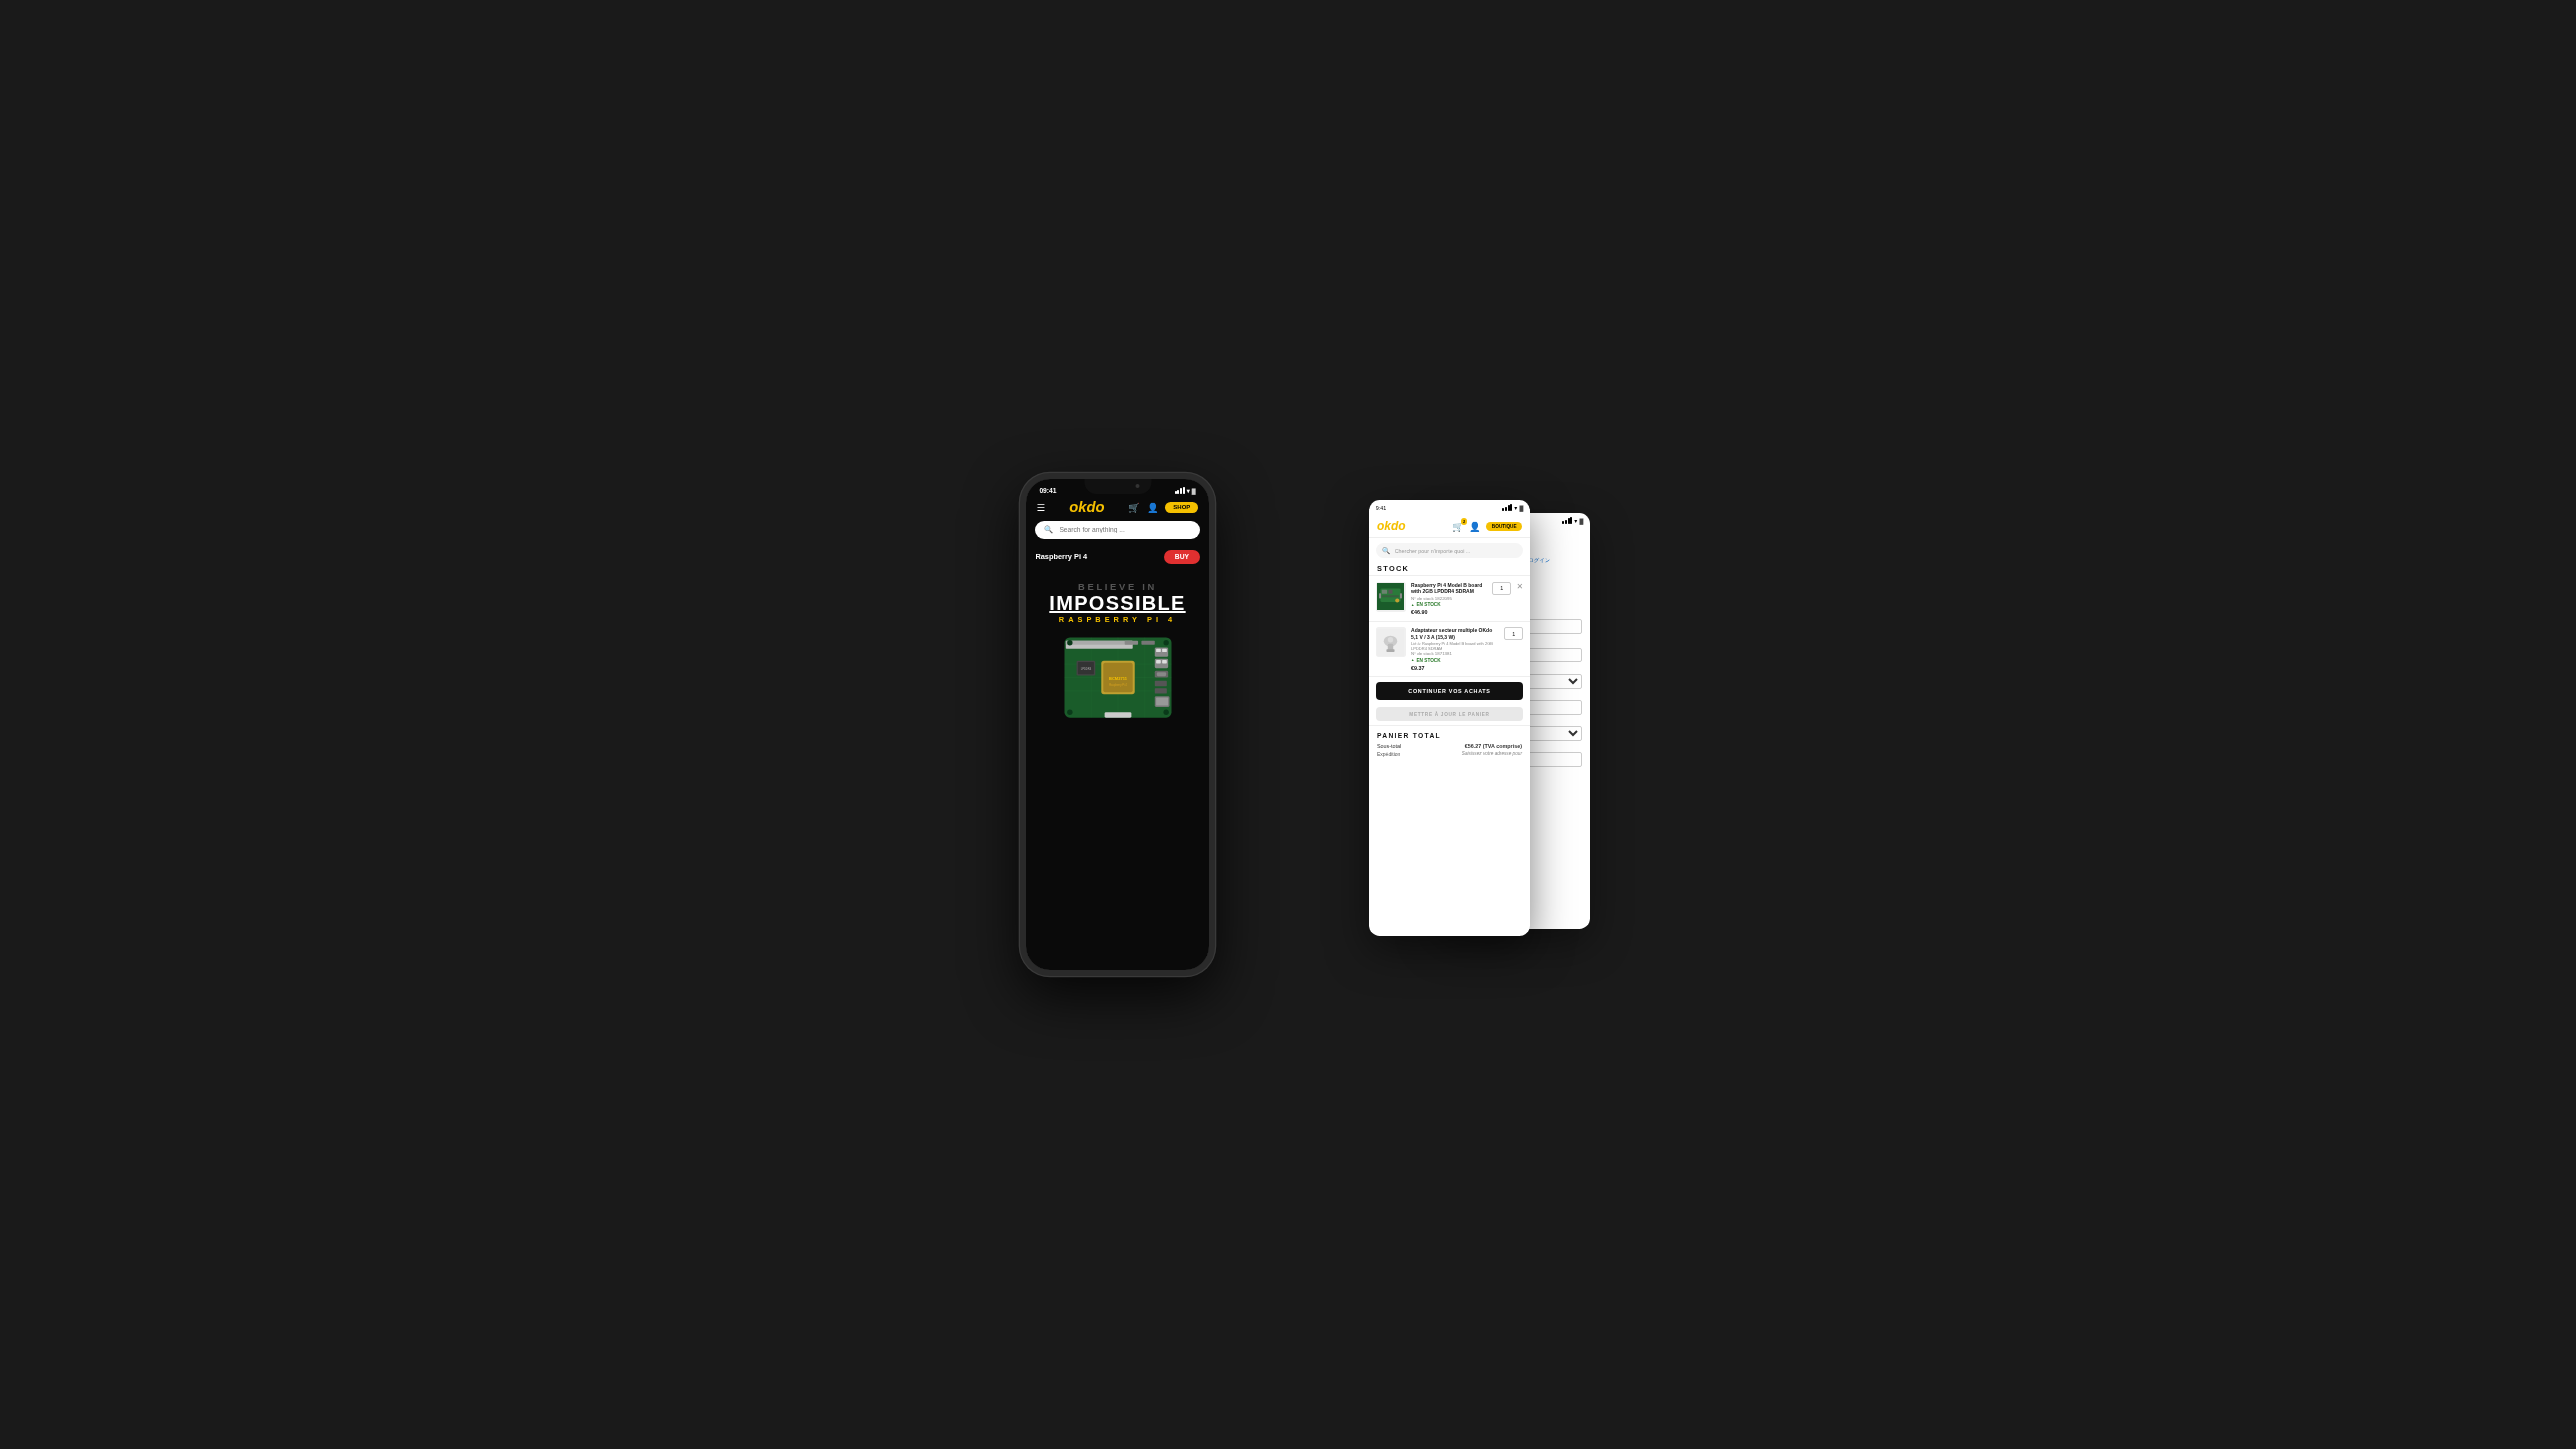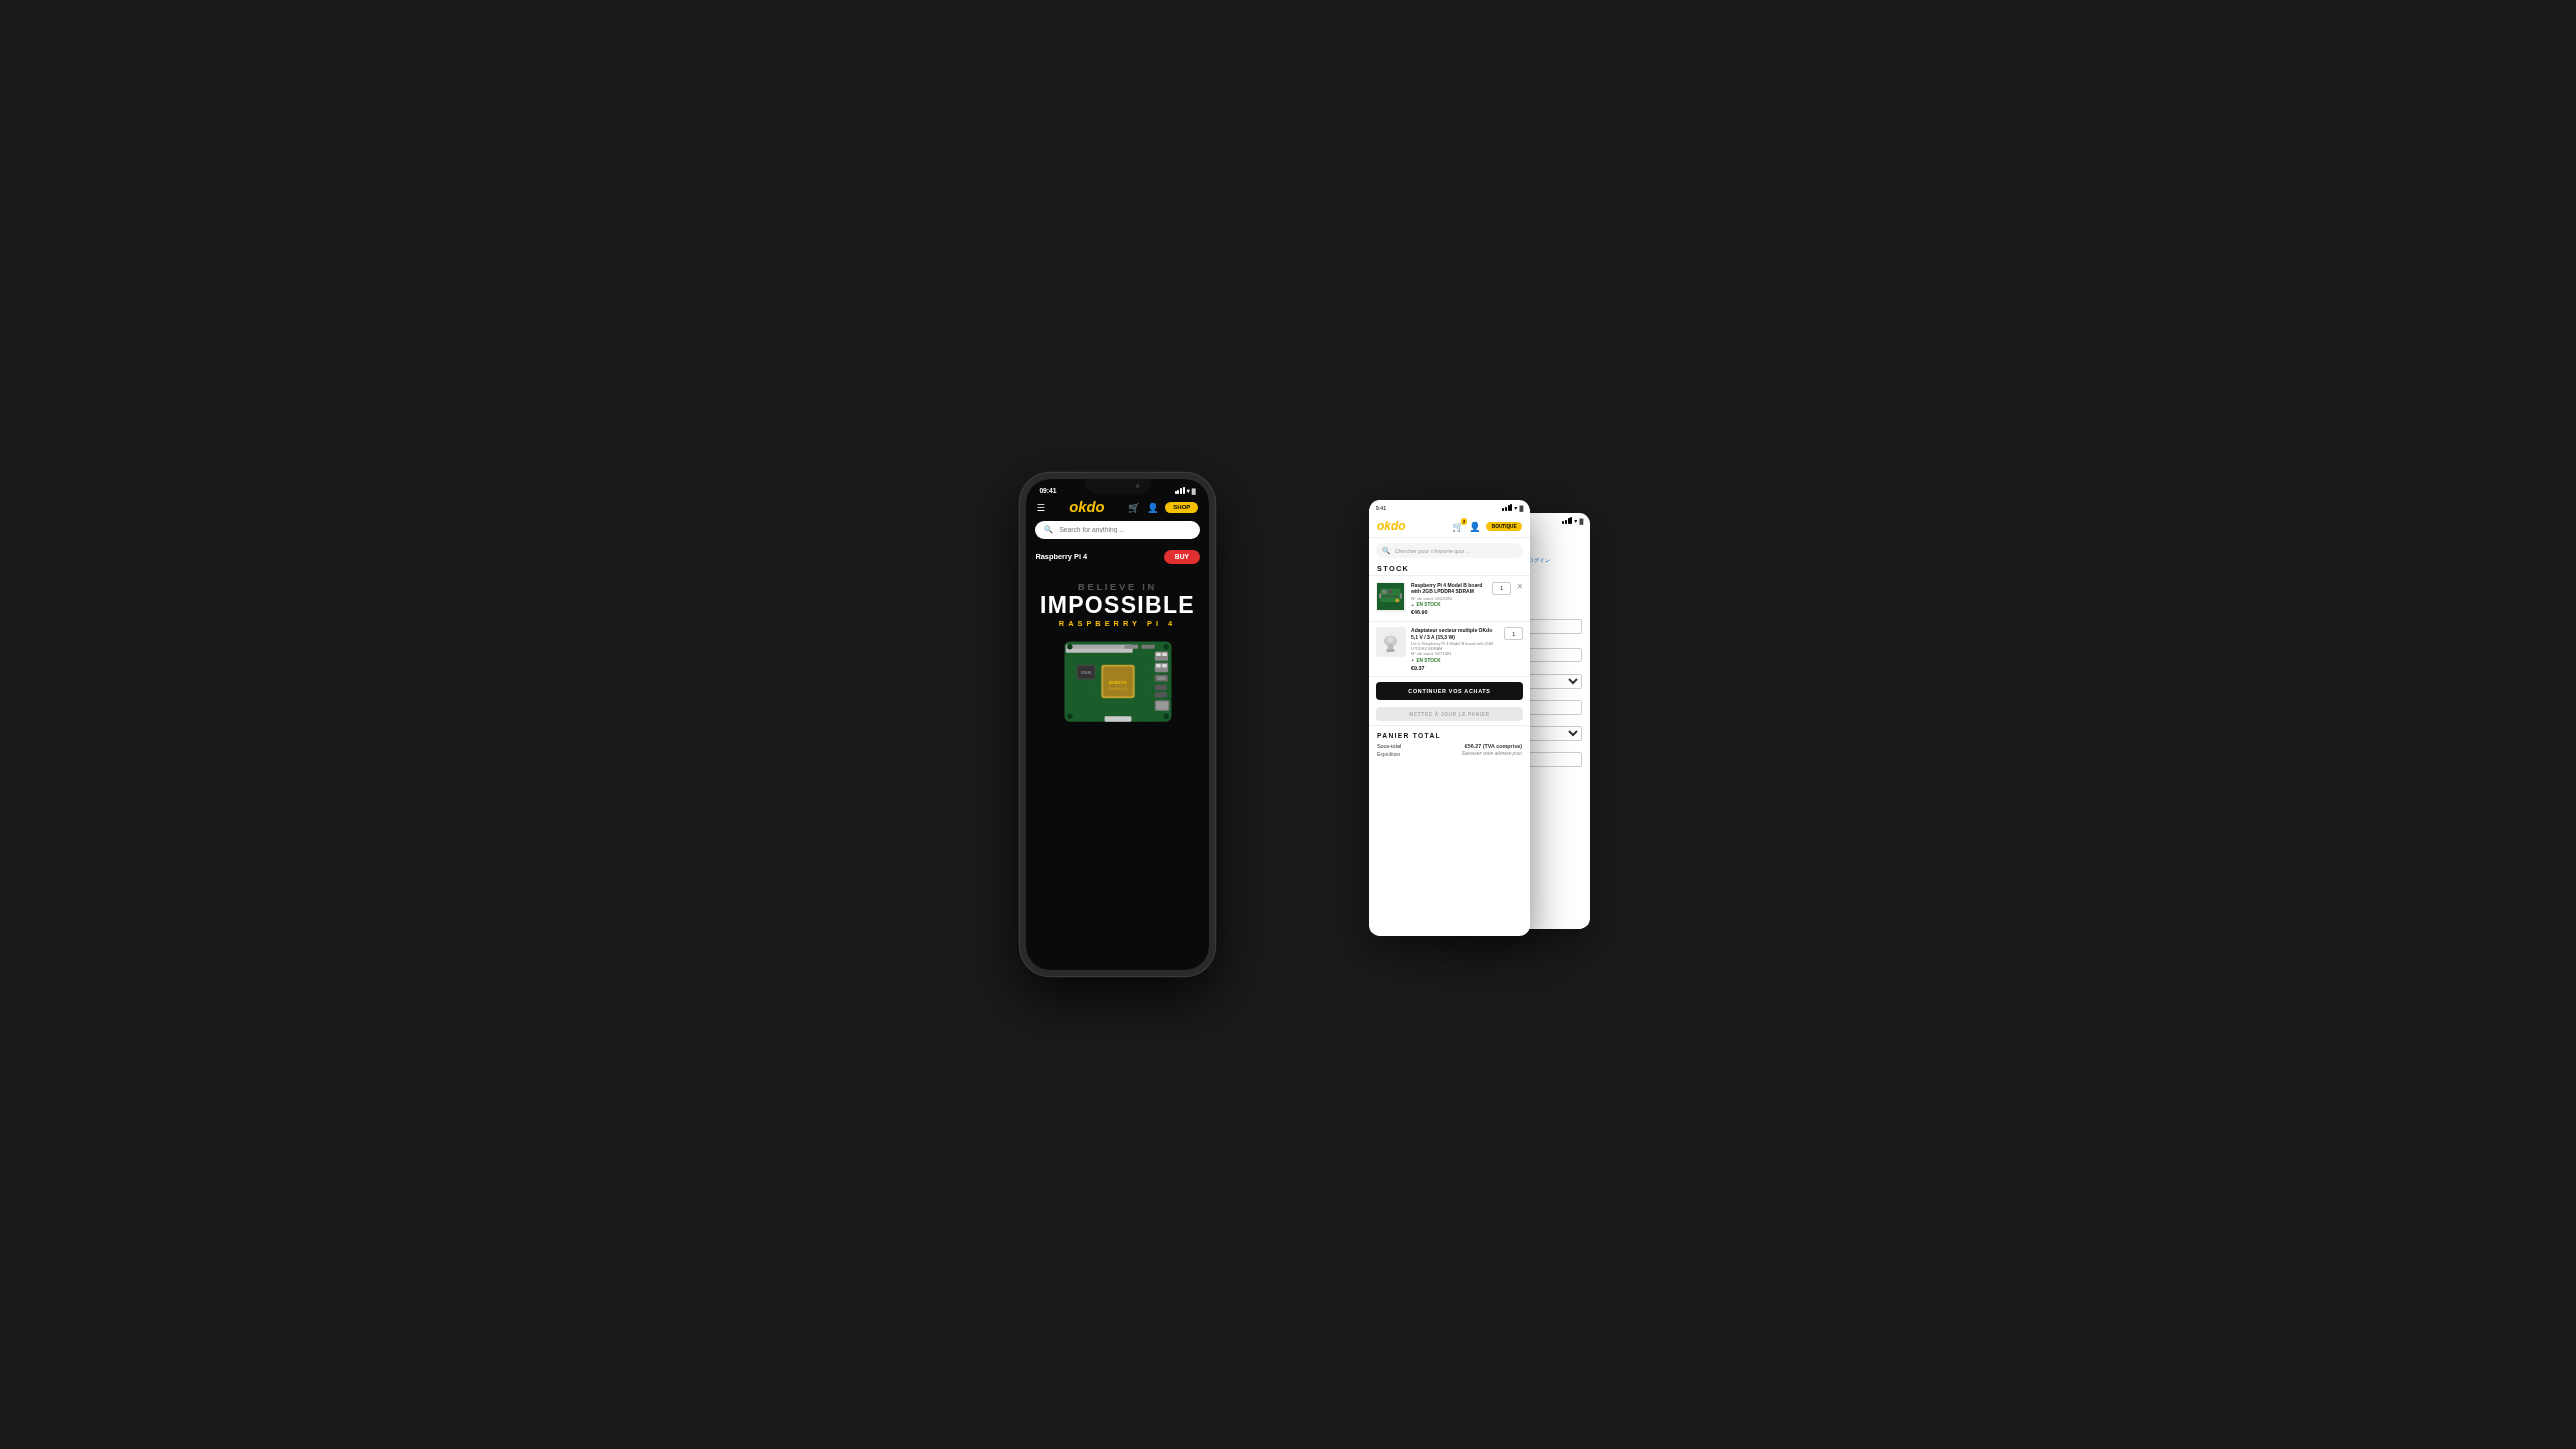--- a/index.html
+++ b/index.html
@@ -535,25 +535,26 @@
       position: relative;
     }
     .phone-hero-text-top {
       font-size: 9.4px;
       font-weight: 700;
       color: #555;
       letter-spacing: 2.7px;
       text-transform: uppercase;
     }
     .phone-hero-text-main {
-      font-size: 23px;
+      font-size: 20px;
       font-weight: 900;
       color: #fff;
       letter-spacing: 1.3px;
       text-transform: uppercase;
+      text-decoration: underline;
     }
     .phone-hero-text-sub {
       font-size: 7.4px;
       font-weight: 600;
       color: #555;
       letter-spacing: 4px;
       text-transform: uppercase;
     }
     .phone-hero-text-sub span {
       color: #f5c000;

